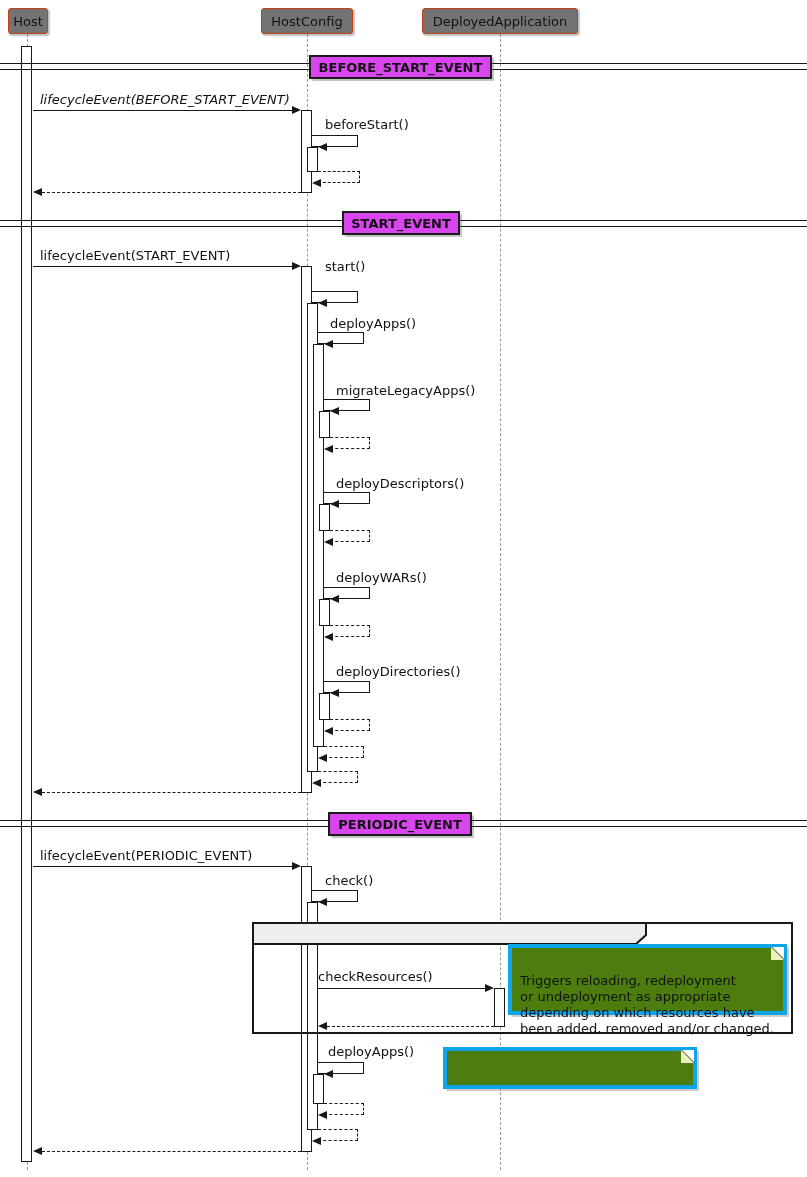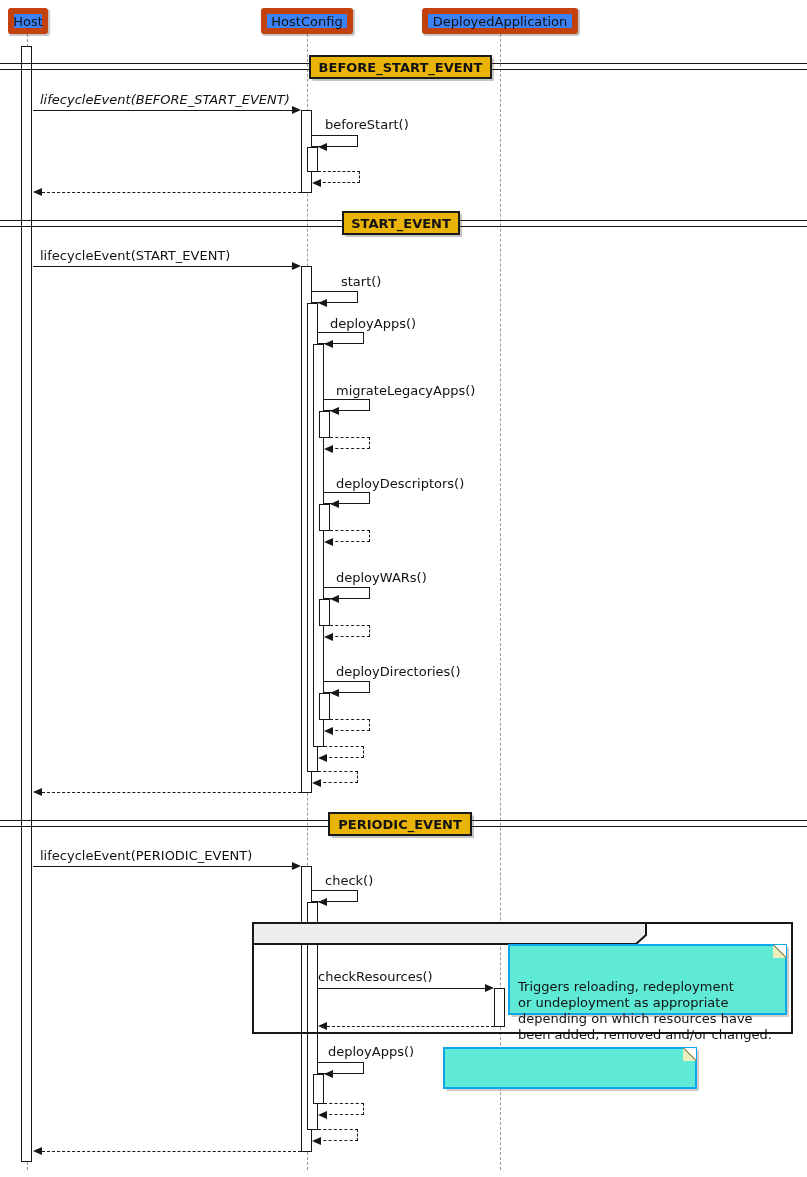--- a/index.html
+++ b/index.html
@@ -7,30 +7,30 @@
            font-family:"DejaVu Sans","Liberation Sans",sans-serif;color:#121212;}
   .ll{position:absolute;width:0;border-left:1px dashed #999;}
   .bar{position:absolute;width:11px;background:#fff;border:1px solid #181818;box-sizing:border-box;}
   .lbl{position:absolute;font-size:13px;line-height:15px;white-space:nowrap;color:#121212;}
   .hline{position:absolute;height:0;border-top:1px solid #181818;}
   .hline.d{border-top-style:dashed;}
   .self{position:absolute;border:1px solid #181818;border-left:none;box-sizing:border-box;}
   .self.d{border-style:dashed;border-left:none;}
   .ah-l{position:absolute;width:0;height:0;border-top:4px solid transparent;border-bottom:4px solid transparent;border-right:9px solid #181818;}
   .ah-r{position:absolute;width:0;height:0;border-top:4px solid transparent;border-bottom:4px solid transparent;border-left:9px solid #181818;}
-  .part{position:absolute;background:#3b82f6;border:6px solid #c2410c;border-radius:3px;
+  .part{position:absolute;background:#737373;border:1px solid #c2410c;border-radius:3px;
         font-size:13px;display:flex;align-items:center;justify-content:center;
         box-shadow:1.5px 1.5px 1px rgba(90,90,90,.35);box-sizing:border-box;text-align:center;}
   .divline{position:absolute;left:0;width:807px;height:0;border-top:1px solid #181818;}
-  .divbox{position:absolute;background:#eab308;border:2px solid #1a1a1a;display:flex;align-items:center;justify-content:center;
+  .divbox{position:absolute;background:#d946ef;border:2px solid #1a1a1a;display:flex;align-items:center;justify-content:center;
           font-size:13px;font-weight:bold;box-sizing:border-box;box-shadow:1.5px 1.5px 1px rgba(90,90,90,.35);}
   .frame{position:absolute;border:2px solid #181818;box-sizing:border-box;}
   .frame-hdr-label{position:absolute;font-size:13px;font-weight:bold;white-space:nowrap;}
-  .note{position:absolute;background:#5eead4;border:2px solid #0ea5e9;box-sizing:border-box;
-        font-size:13px;line-height:16px;padding:17px 8px;white-space:pre-line;
+  .note{position:absolute;background:#4d7c0f;border:4px solid #0ea5e9;box-sizing:border-box;
+        font-size:13px;line-height:16px;padding:9px 8px;white-space:pre-line;
         box-shadow:1.5px 1.5px 1px rgba(90,90,90,.3);}
   .fold{position:absolute;top:-1px;right:-1px;width:13px;height:13px;
         background:linear-gradient(45deg,#eeeebf 48%,#9A9A64 48%,#9A9A64 55%,#ffffff 55%);}
 </style>
 </head>
 <body>
 
 <div id="diagram">
 
   <div class="ll" style="left:27px;top:34px;height:1136px;"></div>
@@ -66,21 +66,21 @@
   <div class="self d" style="left:318px;top:171px;width:42px;height:12px;"></div>
   <div class="ah-l" style="left:312px;top:179px;"></div>
 
   <div class="hline d" style="left:42px;top:192px;width:259px;"></div>
   <div class="ah-l" style="left:33px;top:188px;"></div>
 
   <div class="lbl" style="left:40px;top:248px;">lifecycleEvent(START_EVENT)</div>
   <div class="hline" style="left:33px;top:266px;width:259px;"></div>
   <div class="ah-r" style="left:292px;top:262px;"></div>
 
-  <div class="lbl" style="left:325px;top:274px;margin-left:16px;">start()</div>
+  <div class="lbl" style="left:325px;top:259px;">start()</div>
   <div class="self" style="left:312px;top:291px;width:46px;height:12px;"></div>
   <div class="ah-l" style="left:318px;top:299px;"></div>
 
   <div class="lbl" style="left:330px;top:316px;">deployApps()</div>
   <div class="self" style="left:318px;top:332px;width:46px;height:12px;"></div>
   <div class="ah-l" style="left:324px;top:340px;"></div>
 
   <div class="lbl" style="left:336px;top:383px;">migrateLegacyApps()</div>
   <div class="self" style="left:324px;top:399px;width:46px;height:12px;"></div>
   <div class="ah-l" style="left:330px;top:407px;"></div>

